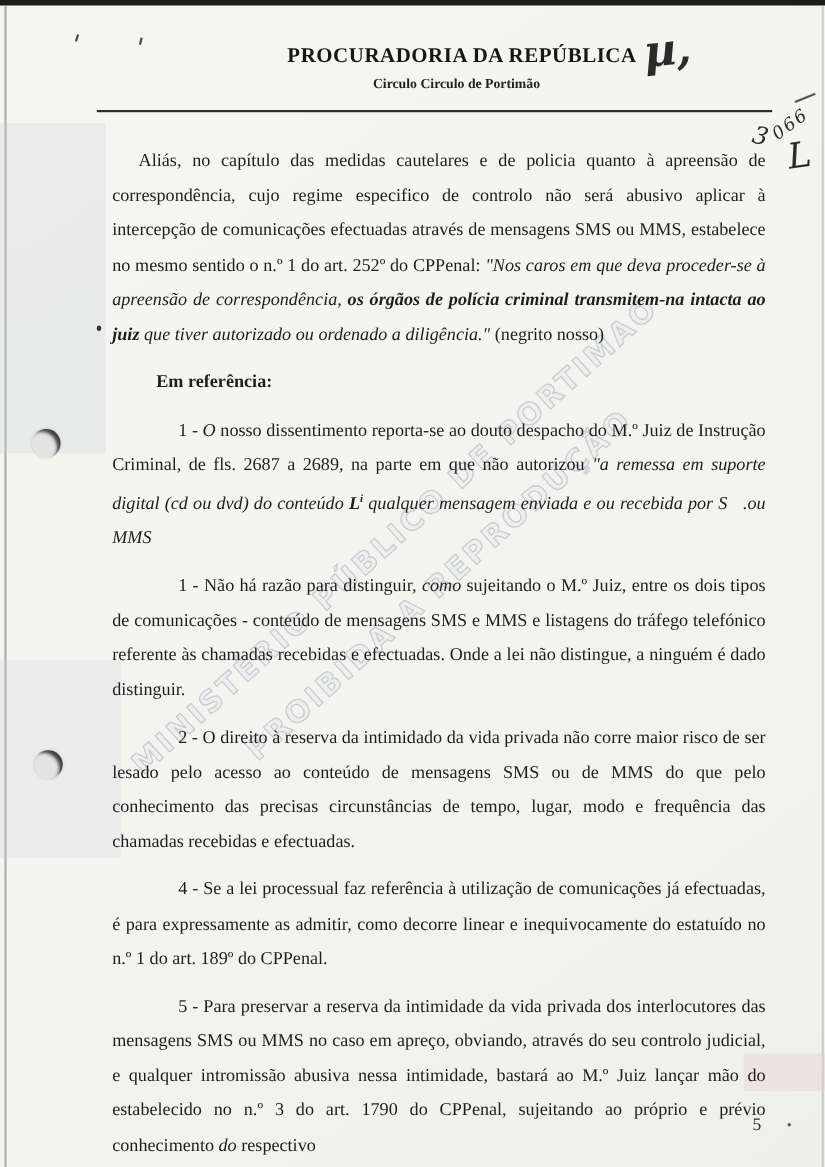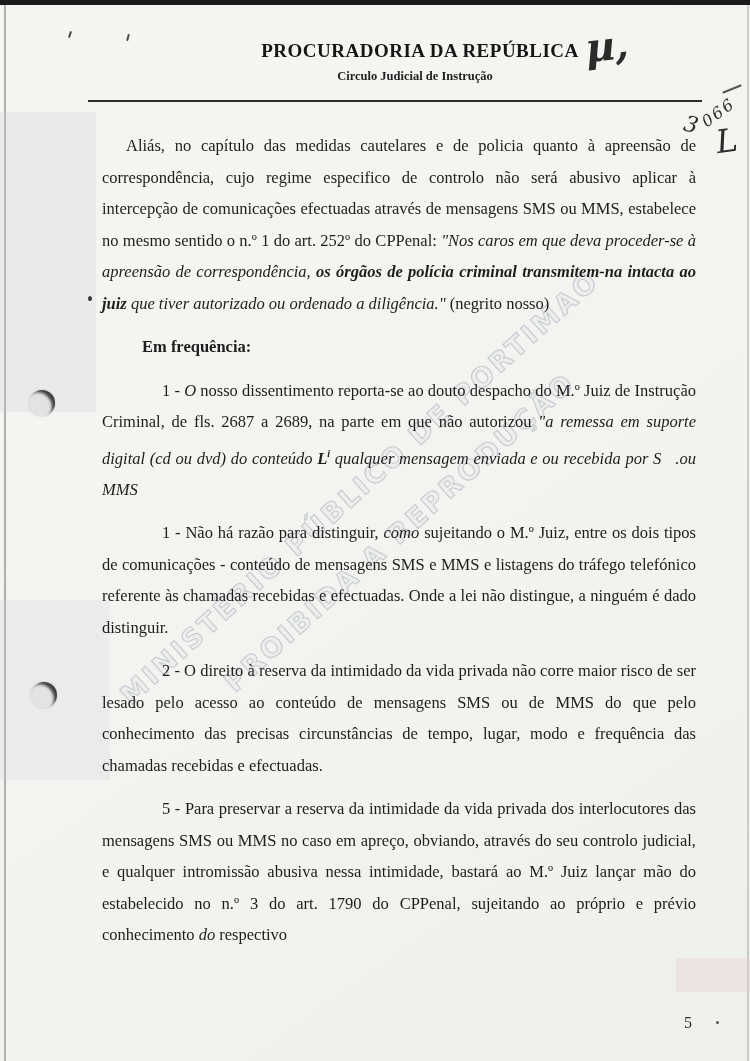--- a/index.html
+++ b/index.html
@@ -81,42 +81,43 @@
   <div class="shade shade1"></div>
   <div class="shade shade2"></div>
   <div class="shade shade3"></div>
   <div class="speck speck1"></div>
   <div class="speck speck2"></div>
   <div class="speck speck3"></div>
   <div class="dash-mark"></div>
 
   <div class="header">
     <div class="title">PROCURADORIA DA REPÚBLICA</div>
-    <div class="subtitle">Circulo Judicial de Instrução</div>
+    <div class="subtitle">Circulo Circulo de Portimão</div>
   </div>
   <div class="rule"></div>
 
   <div class="hand initials">µ,</div>
   <div class="hand folio-head">3</div>
   <div class="hand folio-tail">066</div>
   <div class="hand flourish">L</div>
 
   <div class="punch punch1"></div>
   <div class="punch punch2"></div>
 
   <div class="watermark">
     <div>MINISTÉRIO PÚBLICO DE PORTIMAO</div>
     <div>PROIBIDA A REPRODUÇÃO</div>
   </div>
 
   <main class="docbody">
       <p class="para indent-sm"><span class="seg normal">Aliás, no capítulo das medidas cautelares e de policia quanto à apreensão de correspondência, cujo regime especifico de controlo não será abusivo aplicar à intercepção de comunicações efectuadas através de mensagens SMS ou MMS, estabelece no mesmo sentido o n.º 1 do art. 252º do CPPenal: </span><span class="seg italic">"Nos caros em que deva proceder-se à apreensão de correspondência, </span><span class="seg bold-italic">os órgãos de polícia criminal transmitem-na intacta ao juiz </span><span class="seg italic">que tiver autorizado ou ordenado a diligência."</span><span class="seg normal"> (negrito nosso)</span></p>
-      <p class="para heading indent-md"><span class="seg normal">Em frequência:</span></p>
+      <p class="para heading indent-md"><span class="seg normal">Em referência:</span></p>
       <p class="para indent-lg"><span class="seg normal">1 - </span><span class="seg italic">O</span><span class="seg normal"> nosso dissentimento reporta-se ao douto despacho do M.º Juiz de Instrução Criminal, de fls. 2687 a 2689, na parte em que não autorizou </span><span class="seg italic">"a remessa em suporte digital (cd ou dvd) do conteúdo </span><span class="seg bold-italic">L</span><span class="seg sup">i</span><span class="seg italic"> qualquer mensagem enviada e ou recebida por S&nbsp;&nbsp;&nbsp;.ou MMS</span></p>
       <p class="para indent-lg"><span class="seg normal">1 - Não há razão para distinguir, </span><span class="seg italic">como</span><span class="seg normal"> sujeitando o M.º Juiz, entre os dois tipos de comunicações - conteúdo de mensagens SMS e MMS e listagens do tráfego telefónico referente às chamadas recebidas e efectuadas. Onde a lei não distingue, a ninguém é dado distinguir.</span></p>
       <p class="para indent-lg"><span class="seg normal">2 - O direito à reserva da intimidado da vida privada não corre maior risco de ser lesado pelo acesso ao conteúdo de mensagens SMS ou de MMS do que pelo conhecimento das precisas circunstâncias de tempo, lugar, modo e frequência das chamadas recebidas e efectuadas.</span></p>
+      <p class="para indent-lg"><span class="seg normal">4 - Se a lei processual faz referência à utilização de comunicações já efectuadas, é para expressamente as admitir, como decorre linear e inequivocamente do estatuído no n.º 1 do art. 189º do CPPenal.</span></p>
       <p class="para indent-lg"><span class="seg normal">5 - Para preservar a reserva da intimidade da vida privada dos interlocutores das mensagens SMS ou MMS no caso em apreço, obviando, através do seu controlo judicial, e qualquer intromissão abusiva nessa intimidade, bastará ao M.º Juiz lançar mão do estabelecido no n.º 3 do art. 1790 do CPPenal, sujeitando ao próprio e prévio conhecimento </span><span class="seg italic">do</span><span class="seg normal"> respectivo</span></p>
     </main>
 
   <div class="pagenum">5</div>
   <div class="pagenum-dot"></div>
 
 </div>
 
 </body></html>

